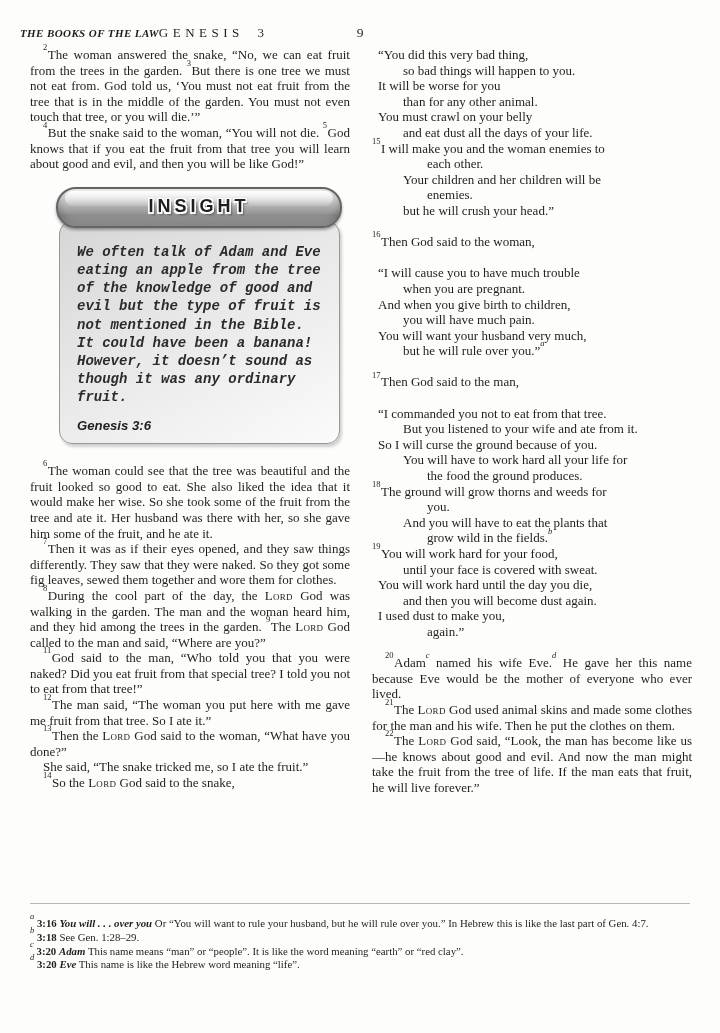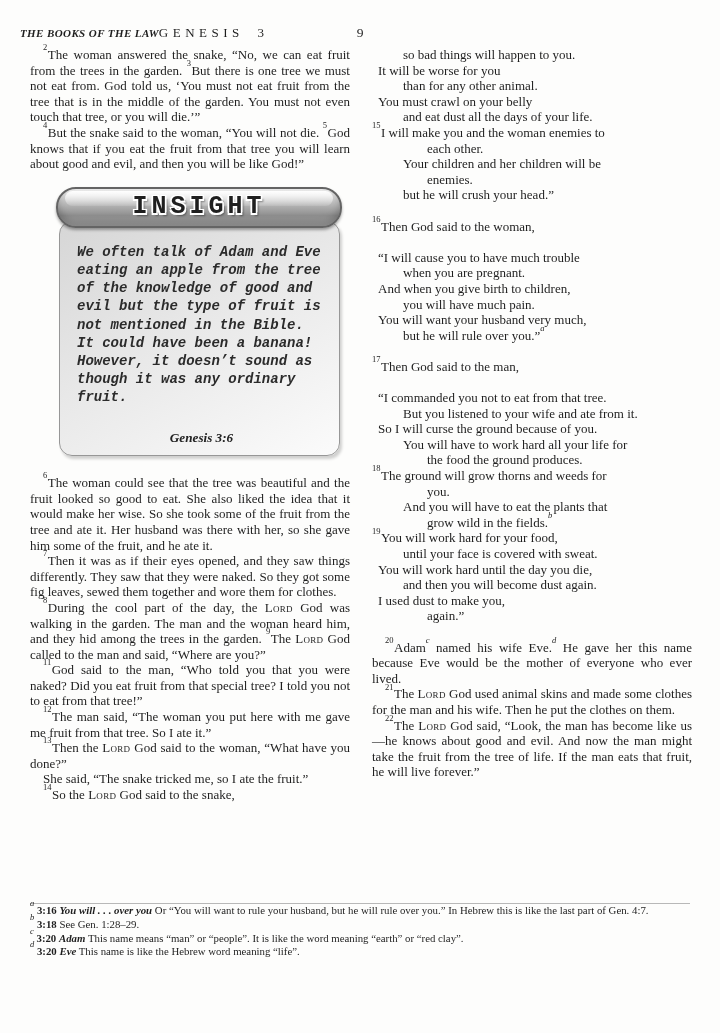--- a/index.html
+++ b/index.html
@@ -35,35 +35,35 @@
   
   .insight{width:286px;margin:15px 0 19px 26px;position:relative;}
   .insight-pill{position:relative;z-index:2;height:37px;border-radius:20px;
     background:linear-gradient(180deg,#ededed 0%,#c3c3c3 32%,#8e8e8e 72%,#a9a9a9 100%);
     border:2px solid #646464;
     box-shadow:0 2px 3px rgba(0,0,0,.35), inset 0 -5px 7px rgba(0,0,0,.22);
     display:flex;align-items:center;justify-content:center;}
   .insight-pill::before{content:"";position:absolute;left:7px;right:7px;top:2px;height:15px;
     border-radius:11px;
     background:linear-gradient(180deg,rgba(255,255,255,.95),rgba(255,255,255,.12));}
-  .insight-title{position:relative;font-family:Liberation Mono, monospace;font-weight:bold;
-    font-size:25px;letter-spacing:4px;color:#1f1f1f;
+  .insight-title{position:relative;font-family:Liberation Sans, sans-serif;font-weight:bold;
+    font-size:18px;letter-spacing:4px;color:#1f1f1f;
     text-shadow:-1.5px -1.5px 0 #fff,1.5px -1.5px 0 #fff,-1.5px 1.5px 0 #fff,1.5px 1.5px 0 #fff,2.5px 3px 2px rgba(0,0,0,.4);}
   .insight-body{position:relative;z-index:1;margin:-7px 2px 0 3px;
     border:1px solid #979797;border-radius:13px;
     background:linear-gradient(150deg,#d6d6d6 0%,#e8e8e8 45%,#fbfbfb 100%);
     box-shadow:2px 3px 3px rgba(0,0,0,.18);
     padding:21px 13px 10px 17px;}
   .insight-text{font-family:Liberation Mono, monospace;font-weight:bold;font-style:italic;
     font-size:14px;line-height:18.2px;color:#2b2b2b;}
-  .insight-ref{font-family:Liberation Serif, serif;font-weight:bold;font-style:italic;
-    font-size:13.2px;text-align:center;margin-top:23px;color:#222;}
+  .insight-ref{font-family:Liberation Sans, sans-serif;font-weight:bold;font-style:italic;
+    font-size:13.2px;text-align:left;margin-top:11px;color:#222;}
   
   .footnotes{position:absolute;left:30px;right:30px;top:903px;
-    border-top:1px solid #b8b8b8;
+    border-top:1px solid #b8b8b8;padding-top:13px;
     font-size:10.8px;line-height:13.8px;}
   .fn-entry{margin:0;}
 </style>
 </head>
 <body>
 
 <div class="hdr">
   <span class="hdr-left">THE BOOKS OF THE LAW</span>
   <span class="hdr-num">9</span>
   <span class="hdr-right">GENESIS 3</span>
@@ -90,20 +90,21 @@
         <p class="prose"><sup class="v">8</sup>During the cool part of the day, the <span class="sc">Lord</span> God was walking in the garden. The man and the woman heard him, and they hid among the trees in the garden. <sup class="v">9</sup>The <span class="sc">Lord</span> God called to the man and said, “Where are you?”</p>
         <p class="prose"><sup class="v">11</sup>God said to the man, “Who told you that you were naked? Did you eat fruit from that special tree? I told you not to eat from that tree!”</p>
         <p class="prose"><sup class="v">12</sup>The man said, “The woman you put here with me gave me fruit from that tree. So I ate it.”</p>
         <p class="prose"><sup class="v">13</sup>Then the <span class="sc">Lord</span> God said to the woman, “What have you done?”</p>
         <p class="prose">She said, “The snake tricked me, so I ate the fruit.”</p>
         <p class="prose"><sup class="v">14</sup>So the <span class="sc">Lord</span> God said to the snake,</p>
       </div>
   </div>
   <div class="col" id="col-right">
       <div class="poetry">
+        <div class="pl ind0">“You did this very bad thing,</div>
         <div class="pl ind1">so bad things will happen to you.</div>
         <div class="pl ind0">It will be worse for you</div>
         <div class="pl ind1">than for any other animal.</div>
         <div class="pl ind0">You must crawl on your belly</div>
         <div class="pl ind1">and eat dust all the days of your life.</div>
         <div class="pl ind0"><sup class="v">15</sup>I will make you and the woman enemies to</div>
         <div class="pl ind2">each other.</div>
         <div class="pl ind1">Your children and her children will be</div>
         <div class="pl ind2">enemies.</div>
         <div class="pl ind1">but he will crush your head.”</div>

